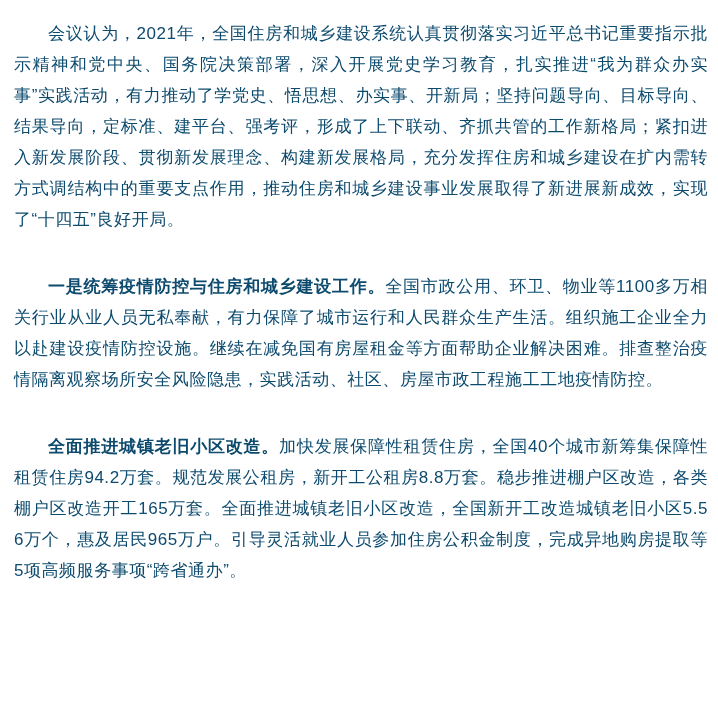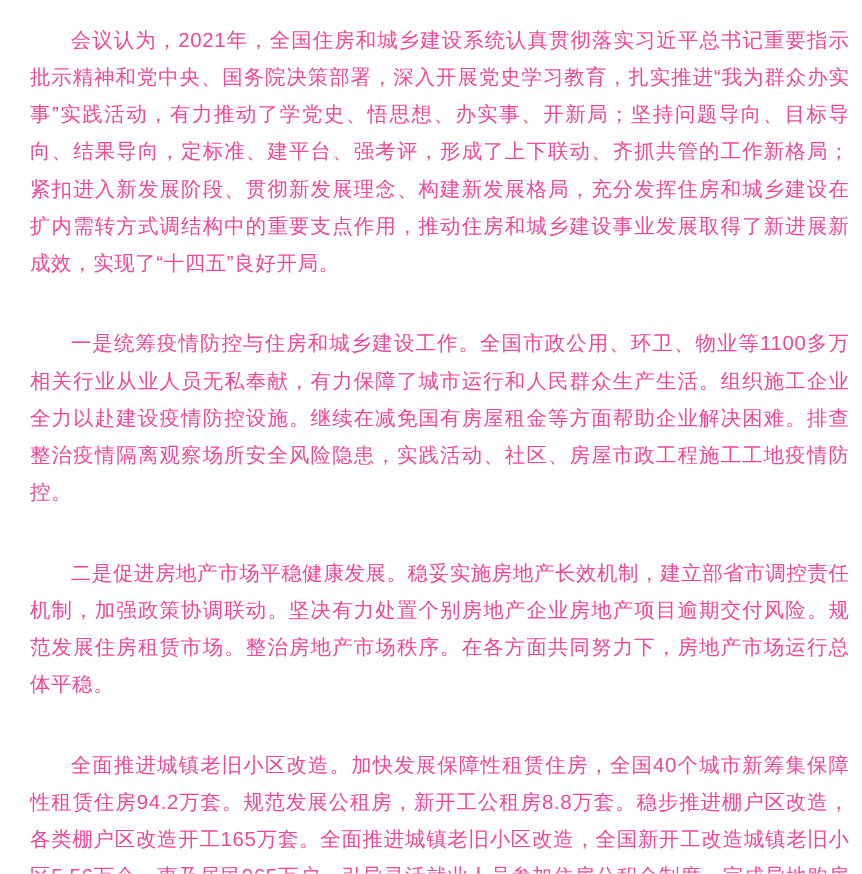--- a/index.html
+++ b/index.html
@@ -12,40 +12,39 @@
     height: 728px;
     overflow: hidden;
   }
   .article {
     box-sizing: border-box;
     width: 718px;
     padding: 18px 10px 10px 10px;
     font-family: "Liberation Sans", "DejaVu Sans", sans-serif;
   }
   .para {
-    margin: 0 0 36px 15px;
+    margin: 0 0 36px 4px;
     font-size: 17px;
     line-height: 31px;
     letter-spacing: 0.54px;
-    color: #ec4899;
+    color: #0c4a6e;
     text-align: justify;
     text-indent: 2em;
     word-break: break-all;
   }
   .para:last-child {
     margin-bottom: 0;
   }
   .lead {
-    font-weight: 400;
+    font-weight: 700;
   }
 </style>
 </head>
 <body style="background: rgb(255, 255, 255);">
 
 <div class="article" style="color: rgb(64, 64, 64);">
   <p class="para"><span class="lead"></span><span>会议认为，2021年，全国住房和城乡建设系统认真贯彻落实习近平总书记重要指示批示精神和党中央、国务院决策部署，深入开展党史学习教育，扎实推进“我为群众办实事”实践活动，有力推动了学党史、悟思想、办实事、开新局；坚持问题导向、目标导向、结果导向，定标准、建平台、强考评，形成了上下联动、齐抓共管的工作新格局；紧扣进入新发展阶段、贯彻新发展理念、构建新发展格局，充分发挥住房和城乡建设在扩内需转方式调结构中的重要支点作用，推动住房和城乡建设事业发展取得了新进展新成效，实现了“十四五”良好开局。</span></p>
 
   <p class="para"><span class="lead">一是统筹疫情防控与住房和城乡建设工作。</span><span>全国市政公用、环卫、物业等1100多万相关行业从业人员无私奉献，有力保障了城市运行和人民群众生产生活。组织施工企业全力以赴建设疫情防控设施。继续在减免国有房屋租金等方面帮助企业解决困难。排查整治疫情隔离观察场所安全风险隐患，实践活动、社区、房屋市政工程施工工地疫情防控。</span></p>
 
-  <p class="para"><span class="lead">二是促进房地产市场平稳健康发展。</span><span>稳妥实施房地产长效机制，建立部省市调控责任机制，加强政策协调联动。坚决有力处置个别房地产企业房地产项目逾期交付风险。规范发展住房租赁市场。整治房地产市场秩序。在各方面共同努力下，房地产市场运行总体平稳。</span></p>
 
   <p class="para"><span class="lead">全面推进城镇老旧小区改造。</span><span>加快发展保障性租赁住房，全国40个城市新筹集保障性租赁住房94.2万套。规范发展公租房，新开工公租房8.8万套。稳步推进棚户区改造，各类棚户区改造开工165万套。全面推进城镇老旧小区改造，全国新开工改造城镇老旧小区5.56万个，惠及居民965万户。引导灵活就业人员参加住房公积金制度，完成异地购房提取等5项高频服务事项“跨省通办”。</span></p>
 </div>
 
 </body></html>

